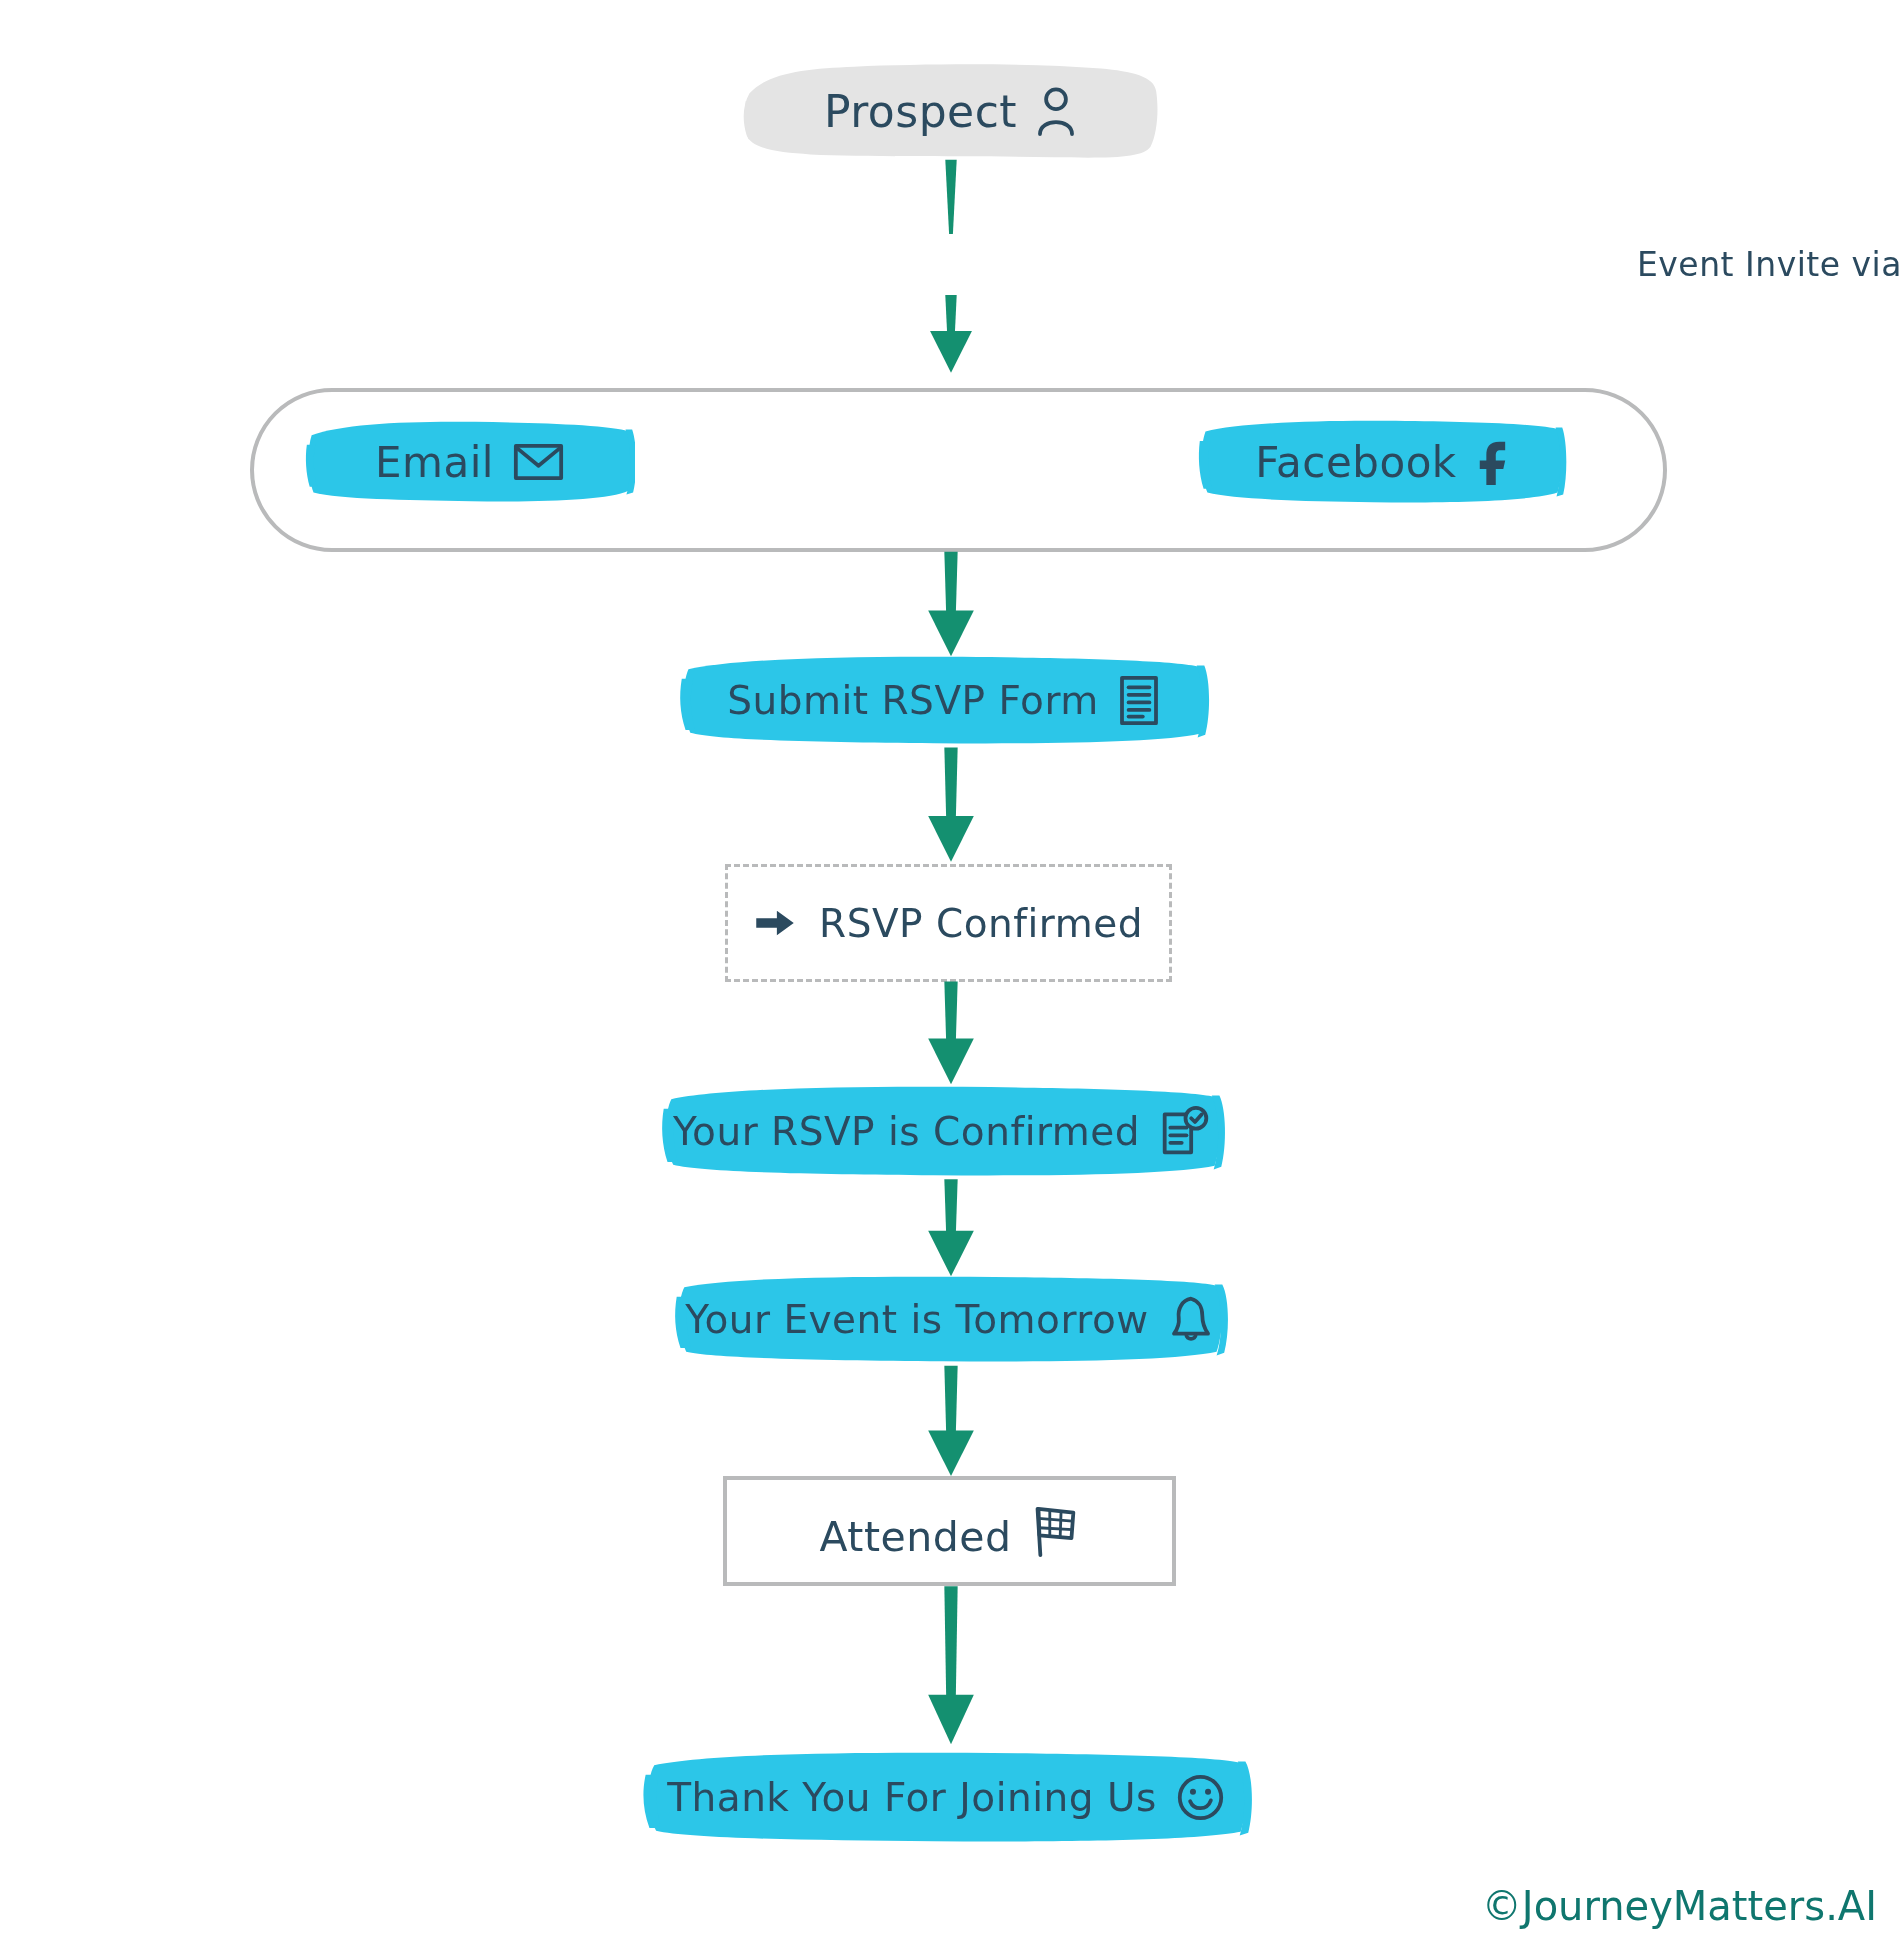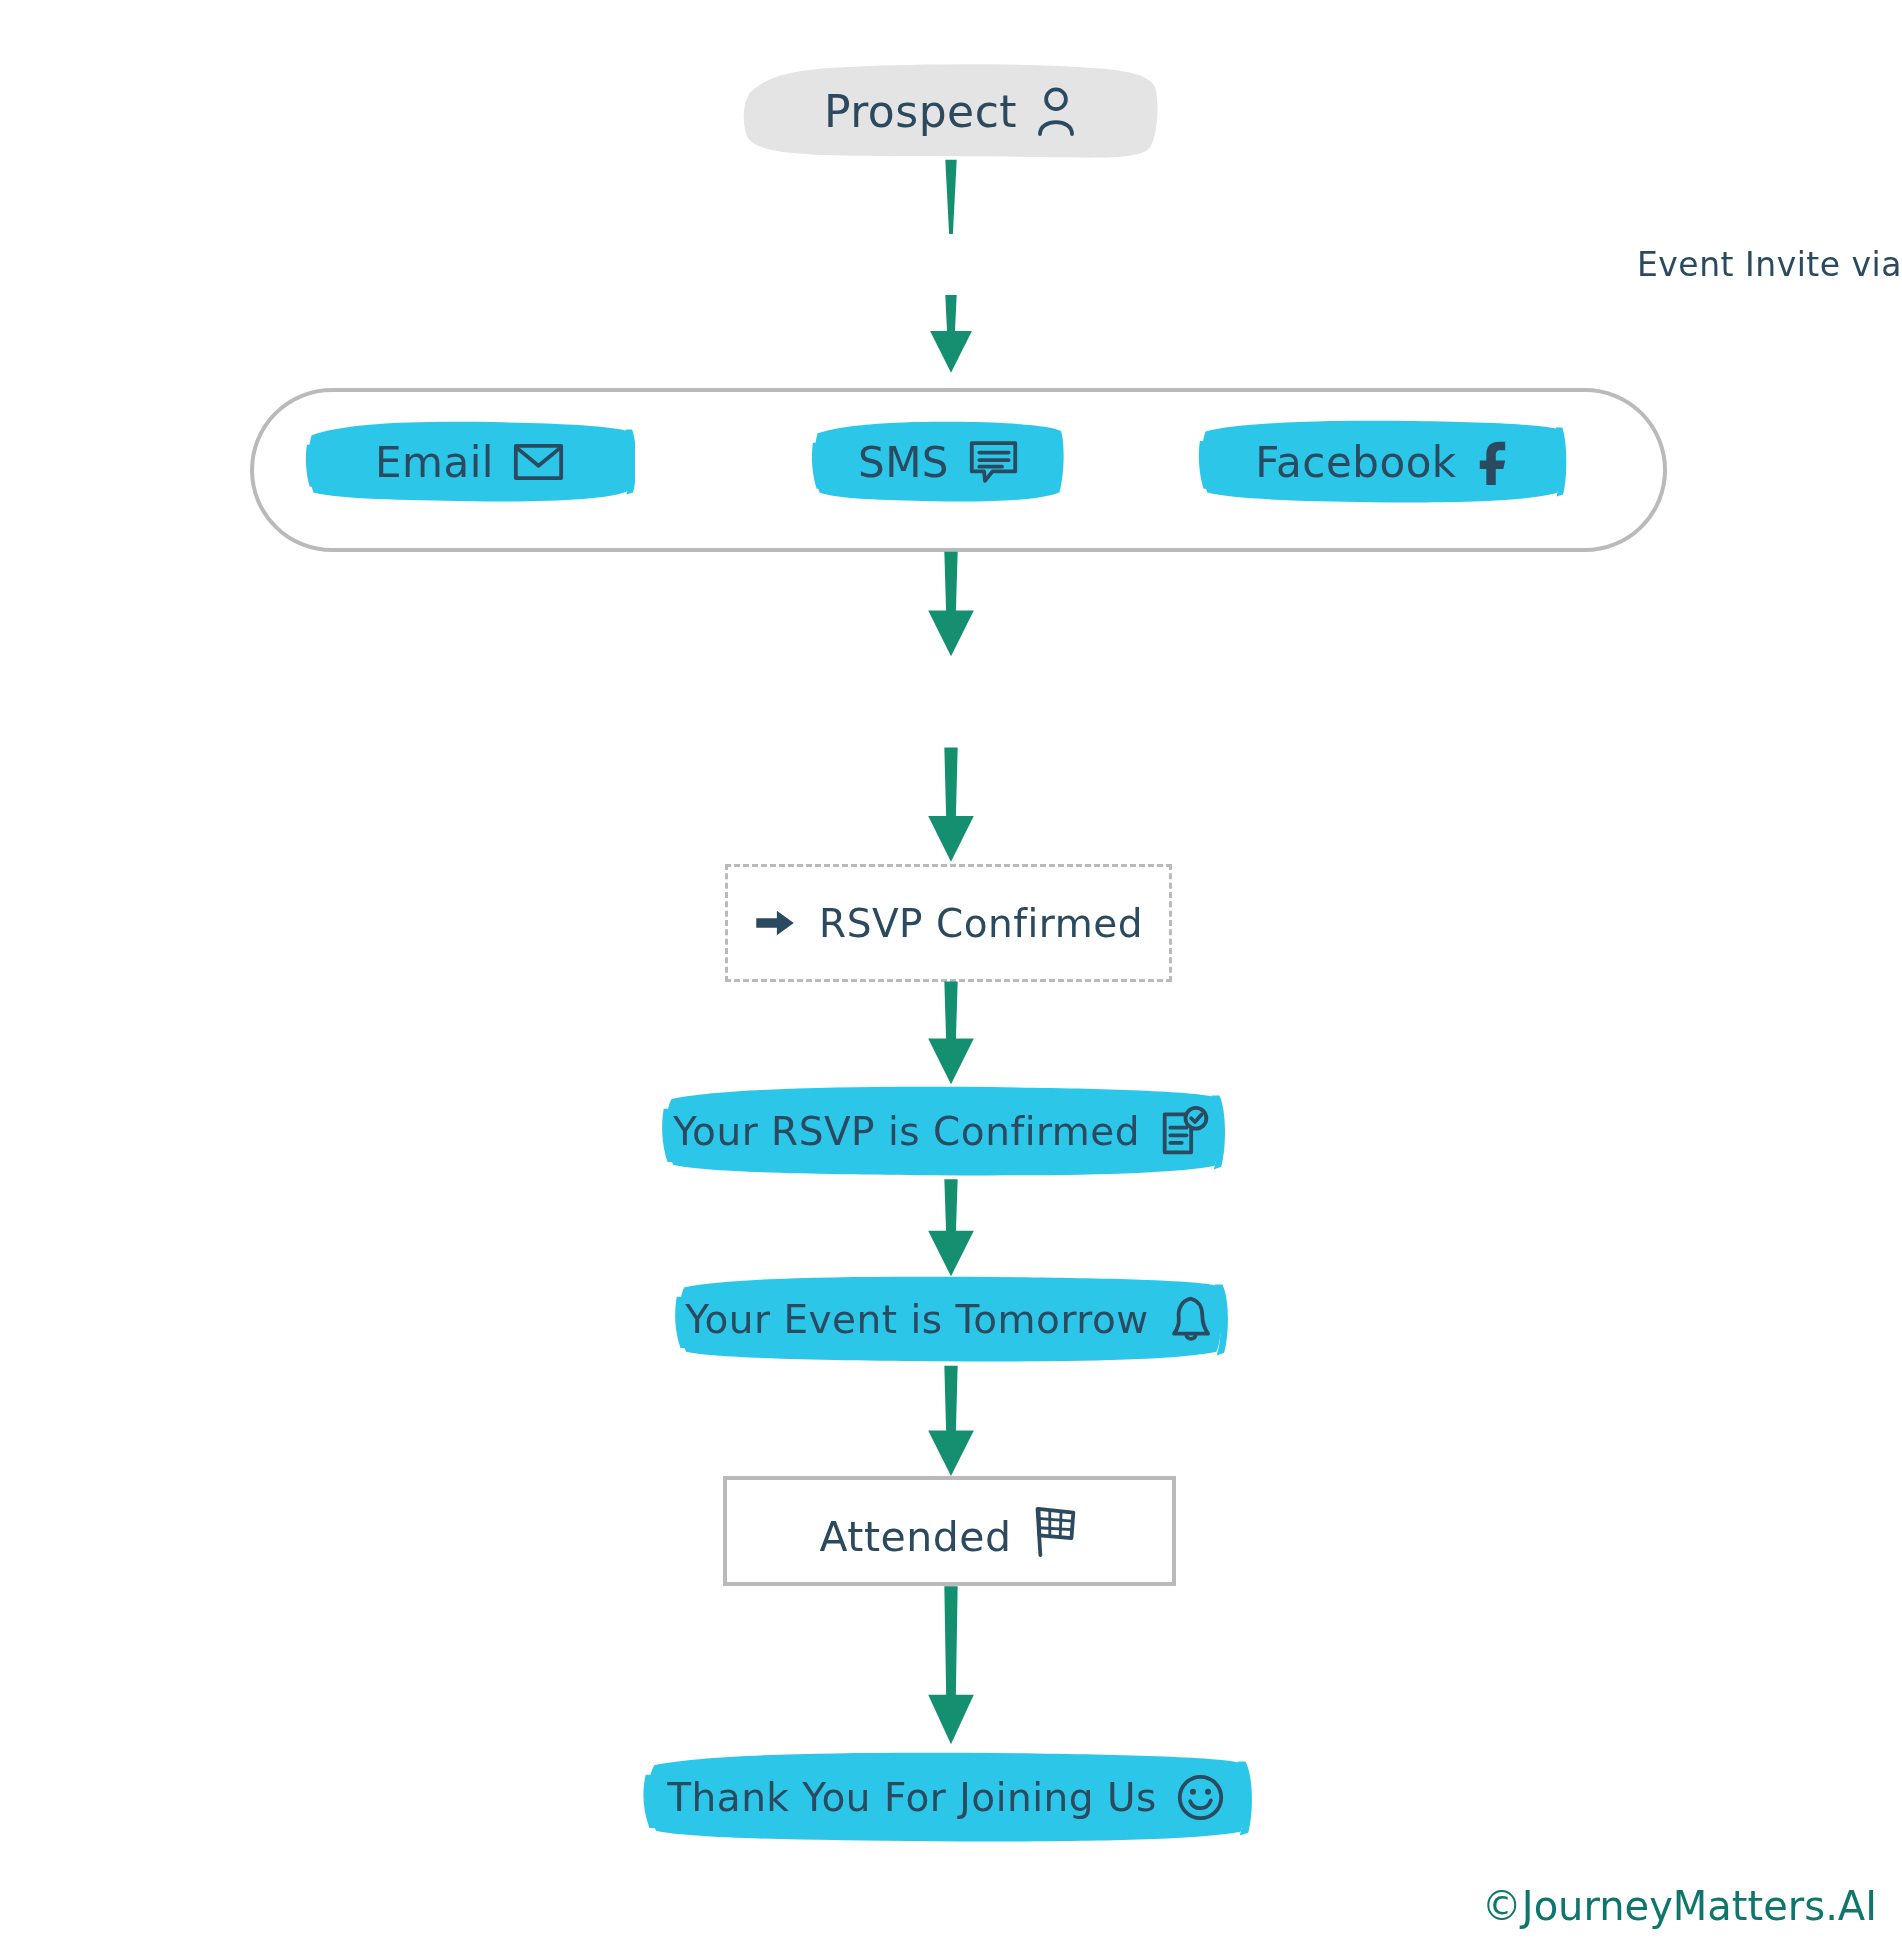--- a/index.html
+++ b/index.html
@@ -269,59 +269,62 @@
       <span class="node-label">Email</span>
       <span class="node-icon">
         <svg width="51" height="40" viewBox="0 0 54 42">
           <rect x="3" y="4" width="48" height="34" fill="none" stroke="#2b4a5f" stroke-width="4" stroke-linejoin="round"></rect>
           <path d="M4 6 L27 25 L50 6" fill="none" stroke="#2b4a5f" stroke-width="4" stroke-linecap="round" stroke-linejoin="round"></path>
         </svg>
       </span>
     </div>
   </div>
 
-  <div class="channel-chip node" id="chip-sms">
-    <svg class="brush-bg" viewBox="0 0 270 92" preserveAspectRatio="none">
-      <path fill="#2CC6E8" d="M8,16 C36,6 100,3 160,4 C214,5 256,8 264,14
-        C268,30 267,60 262,78 C240,87 180,88 130,87 C76,86 30,85 10,78
-        C4,60 3,32 8,16 Z"></path>
-      <path fill="#2CC6E8" d="M3,26 C1,42 2,58 7,74 L15,74 C11,58 10,42 13,26 Z"></path>
-    </svg>
-    <div class="node-inner">
-      <span class="node-label">SMS</span>
-      <span class="node-icon">
-        <svg width="51" height="46" viewBox="0 0 54 48">
-          <path d="M4 4 H50 V34 H26 L18 44 L17 34 H4 Z" fill="none" stroke="#2b4a5f" stroke-width="4" stroke-linejoin="round"></path>
-          <line x1="12" y1="14" x2="43" y2="14" stroke="#2b4a5f" stroke-width="4" stroke-linecap="round"></line>
-          <line x1="12" y1="22" x2="43" y2="22" stroke="#2b4a5f" stroke-width="4" stroke-linecap="round"></line>
-          <line x1="12" y1="29" x2="36" y2="29" stroke="#2b4a5f" stroke-width="4" stroke-linecap="round"></line>
-        </svg>
-      </span>
-    </div>
-  </div>
 
   <div class="channel-chip node" id="chip-facebook">
     <svg class="brush-bg" viewBox="0 0 390 92" preserveAspectRatio="none">
       <path fill="#2CC6E8" d="M10,14 C46,5 130,2 210,3 C290,4 362,6 382,12
         C387,28 386,58 380,78 C352,87 270,89 186,88 C110,87 40,85 12,78
         C5,60 4,30 10,14 Z"></path>
       <path fill="#2CC6E8" d="M4,24 C2,40 3,58 8,74 L17,74 C13,58 12,40 15,24 Z"></path>
       <path fill="#2CC6E8" d="M378,10 C384,26 385,60 379,82 L386,80 C391,58 390,24 385,10 Z"></path>
     </svg>
     <div class="node-inner">
       <span class="node-label">Facebook</span>
       <span class="node-icon">
         <svg width="32" height="49" viewBox="0 0 34 52">
           <path d="M25 4 C14 4 11 10 11 18 V24 H4 V33 H11 V50 H21 V33 H29 L31 24 H21 V19
                    C21 15 22 13 26 13 H31 V4 Z" fill="#2b4a5f"></path>
         </svg>
       </span>
     </div>
   </div>
 
+  <div class="node" id="node-submit">
+    <svg class="brush-bg" viewBox="0 0 560 98" preserveAspectRatio="none">
+      <path fill="#2CC6E8" d="M12,16 C60,5 180,2 300,3 C420,4 530,7 550,14
+        C556,30 555,64 549,84 C510,93 390,95 270,94 C150,93 44,91 14,83
+        C6,64 5,32 12,16 Z"></path>
+      <path fill="#2CC6E8" d="M5,26 C2,44 3,62 9,80 L19,80 C14,62 13,44 17,26 Z"></path>
+      <path fill="#2CC6E8" d="M546,12 C553,30 554,66 547,88 L555,85 C561,62 560,26 554,12 Z"></path>
+    </svg>
+    <div class="node-inner">
+      <span class="node-label">Submit RSVP Form</span>
+      <span class="node-icon">
+        <svg width="42" height="51" viewBox="0 0 44 54">
+          <rect x="4" y="3" width="36" height="48" fill="none" stroke="#2b4a5f" stroke-width="4" stroke-linejoin="round"></rect>
+          <line x1="11" y1="13" x2="33" y2="13" stroke="#2b4a5f" stroke-width="4" stroke-linecap="round"></line>
+          <line x1="11" y1="21" x2="33" y2="21" stroke="#2b4a5f" stroke-width="4" stroke-linecap="round"></line>
+          <line x1="11" y1="29" x2="33" y2="29" stroke="#2b4a5f" stroke-width="4" stroke-linecap="round"></line>
+          <line x1="11" y1="37" x2="33" y2="37" stroke="#2b4a5f" stroke-width="4" stroke-linecap="round"></line>
+          <line x1="11" y1="44" x2="26" y2="44" stroke="#2b4a5f" stroke-width="4" stroke-linecap="round"></line>
+        </svg>
+      </span>
+    </div>
+  </div>
 
   <div class="node" id="node-rsvp-confirmed-state">
     <div class="node-inner">
       <span class="node-icon" style="margin-left:0;margin-right:23px;">
         <svg width="42" height="30" viewBox="0 0 44 32">
           <path d="M2 11 H24 V3 L42 16 L24 29 V21 H2 Z" fill="#2b4a5f"></path>
         </svg>
       </span>
       <span class="node-label">RSVP Confirmed</span>
     </div>

